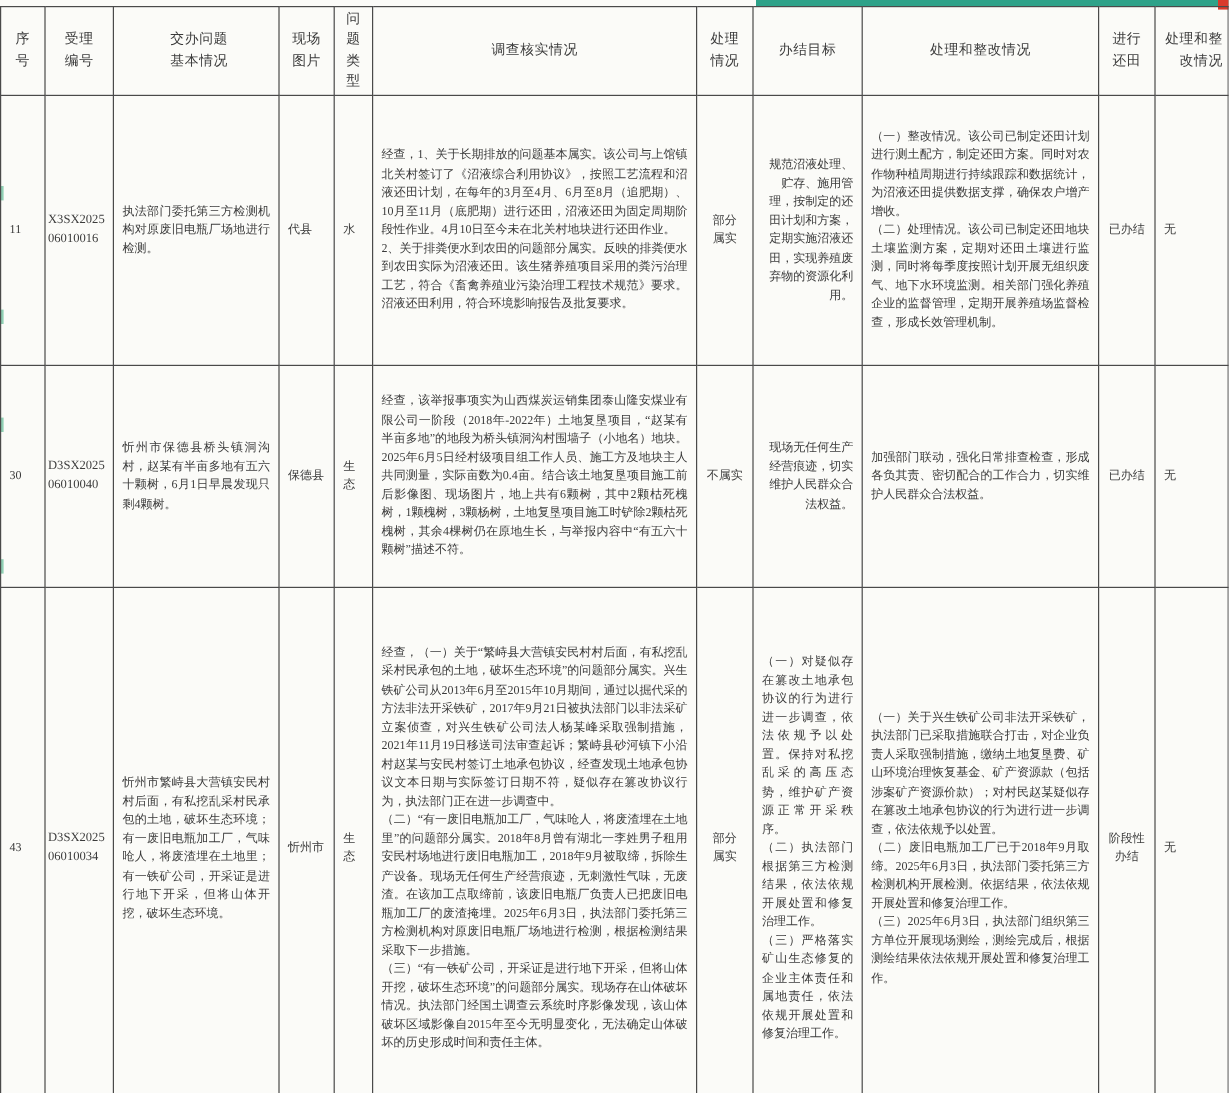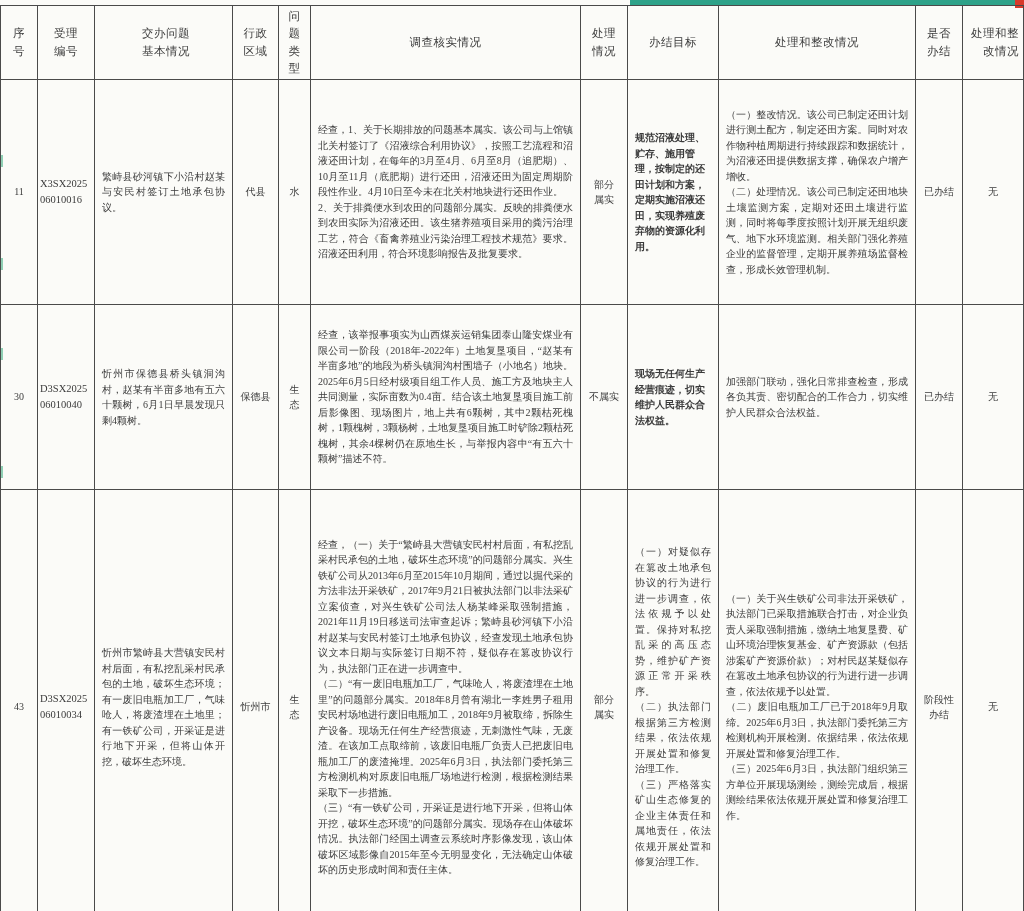--- a/index.html
+++ b/index.html
@@ -54,25 +54,25 @@
   th .hw { display: inline-block; }
   .w1 { max-width: 1.2em; }
   .w2 { max-width: 2.6em; }
   .w4 { max-width: 4.6em; text-align: right; }
   td {
     font-size: 10px;
     line-height: 1.55;
     padding: 3px 7px;
     margin-left: 48px;
   }
-  td.c  { text-align: center; }
+  td.c  { }
   td.j  { text-align: justify; white-space: pre-wrap; }
   td.code { text-align: left; word-break: break-all; padding: 3px 2px; font-size: 10.5px; }
   td.status { text-align: center; text-wrap: balance; padding: 3px 5px; }
-  td.tc { text-align: left; white-space: pre-wrap; font-weight: bold; }
+  td.tc { text-align: right; white-space: pre-wrap; }
 </style>
 </head>
 <body>
 
 <div class="page" style="background: rgb(251, 251, 248);">
 
   <div class="top-accent" style="background: rgb(46, 162, 137);"></div>
   <div class="corner-marker" style="background: rgb(217, 58, 43);"></div>
 
   <div class="edge-mark" style="top: 155px; background: rgb(143, 207, 180);"></div>
@@ -92,35 +92,35 @@
         <col style="width:91px">
         <col style="width:197px">
       <col style="width:47px">
         <col style="width:61px">
     </colgroup>
     <thead>
       <tr>
         <th><span class="hw w1">序号</span></th>
         <th><span class="hw w2">受理编号</span></th>
         <th><span class="hw w4">交办问题基本情况</span></th>
-        <th><span class="hw w2">行政区域</span></th>
+        <th><span class="hw w2">现场图片</span></th>
         <th><span class="hw w2">问题类型</span></th>
         <th><span class="hw">调查核实情况</span></th>
         <th><span class="hw w2">处理情况</span></th>
         <th><span class="hw">办结目标</span></th>
         <th><span class="hw">处理和整改情况</span></th>
-        <th><span class="hw w2">是否办结</span></th>
+        <th><span class="hw w2">进行还田</span></th>
         <th><span class="hw w4">处理和整改情况</span></th>
       </tr>
     </thead>
     <tbody>
       <tr style="height:225px">
         <td class="c">11</td>
         <td class="code">X3SX202506010016</td>
-        <td class="j">繁峙县砂河镇下小沿村赵某与安民村签订土地承包协议。</td>
+        <td class="j">执法部门委托第三方检测机构对原废旧电瓶厂场地进行检测。</td>
         <td class="c">代县</td>
         <td class="c">水</td>
         <td class="j">经查，1、关于长期排放的问题基本属实。该公司与上馆镇北关村签订了《沼液综合利用协议》，按照工艺流程和沼液还田计划，在每年的3月至4月、6月至8月（追肥期）、10月至11月（底肥期）进行还田，沼液还田为固定周期阶段性作业。4月10日至今未在北关村地块进行还田作业。
 2、关于排粪便水到农田的问题部分属实。反映的排粪便水到农田实际为沼液还田。该生猪养殖项目采用的粪污治理工艺，符合《畜禽养殖业污染治理工程技术规范》要求。沼液还田利用，符合环境影响报告及批复要求。</td>
         <td class="status">部分属实</td>
         <td class="tc">规范沼液处理、贮存、施用管理，按制定的还田计划和方案，定期实施沼液还田，实现养殖废弃物的资源化利用。</td>
         <td class="j">（一）整改情况。该公司已制定还田计划进行测土配方，制定还田方案。同时对农作物种植周期进行持续跟踪和数据统计，为沼液还田提供数据支撑，确保农户增产增收。
 （二）处理情况。该公司已制定还田地块土壤监测方案，定期对还田土壤进行监测，同时将每季度按照计划开展无组织废气、地下水环境监测。相关部门强化养殖企业的监督管理，定期开展养殖场监督检查，形成长效管理机制。</td>
         <td class="status">已办结</td>
         <td class="c">无</td>

